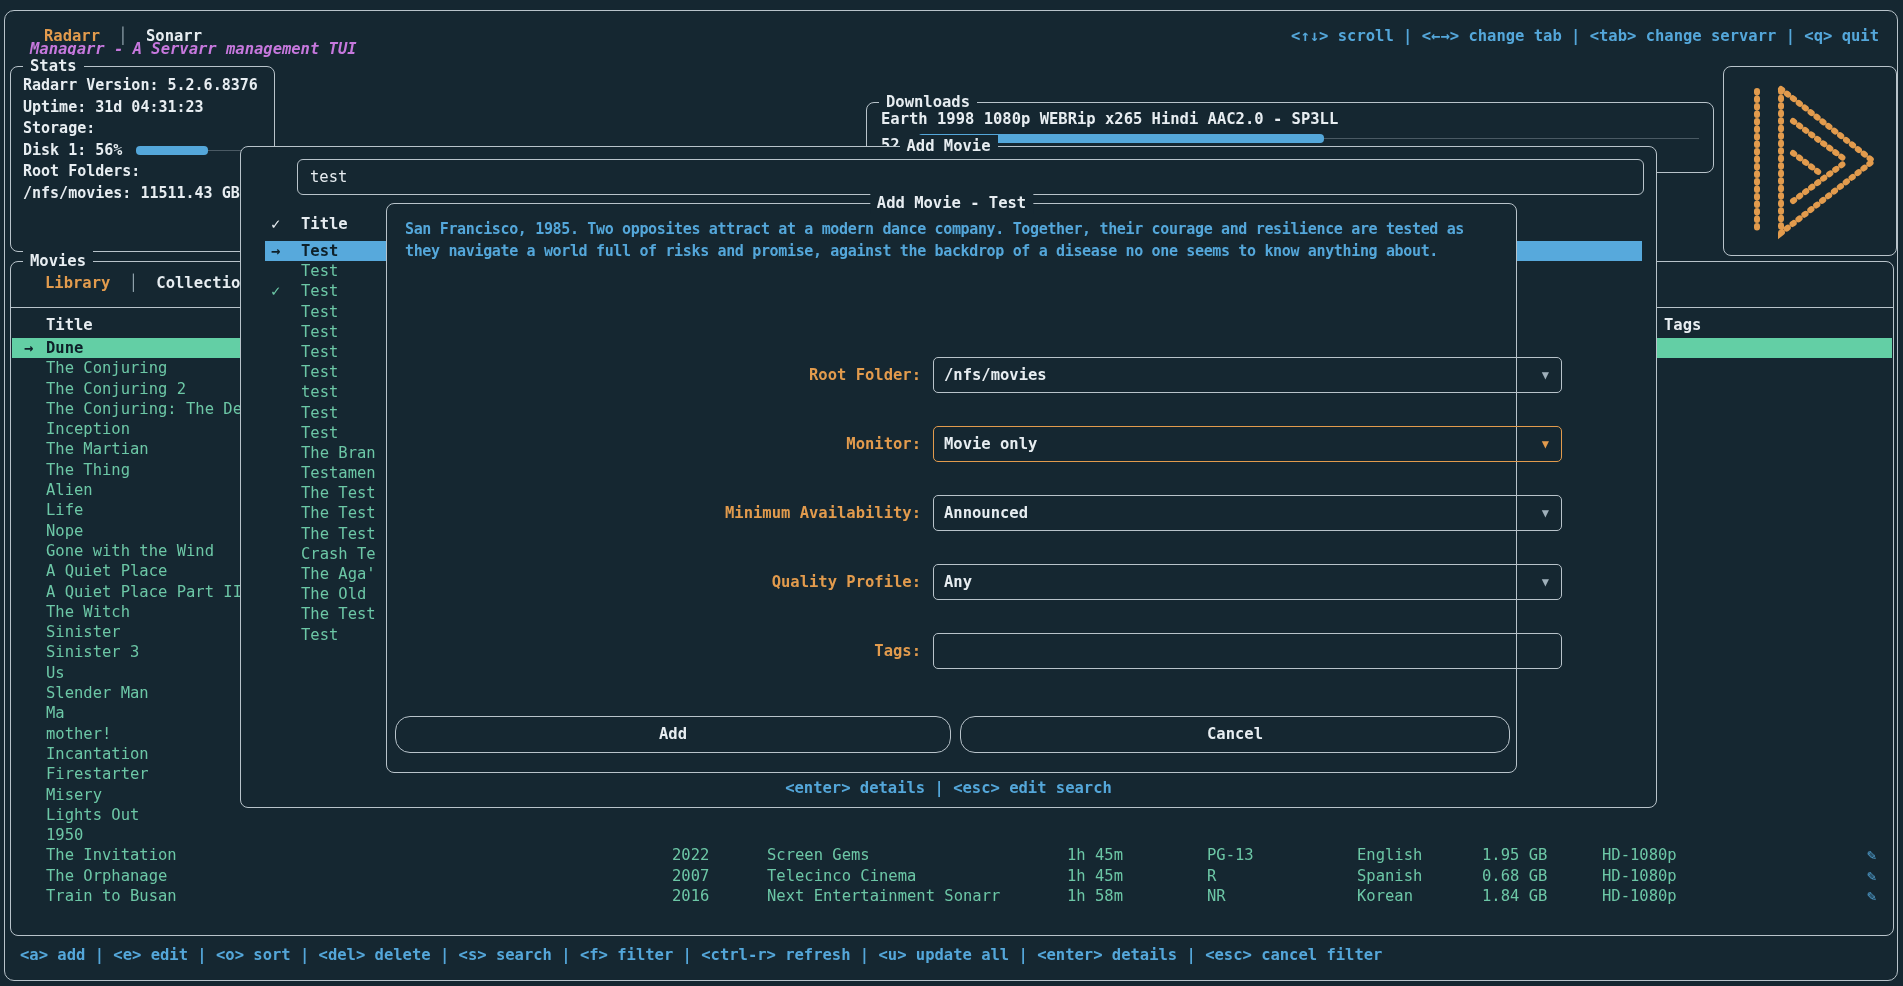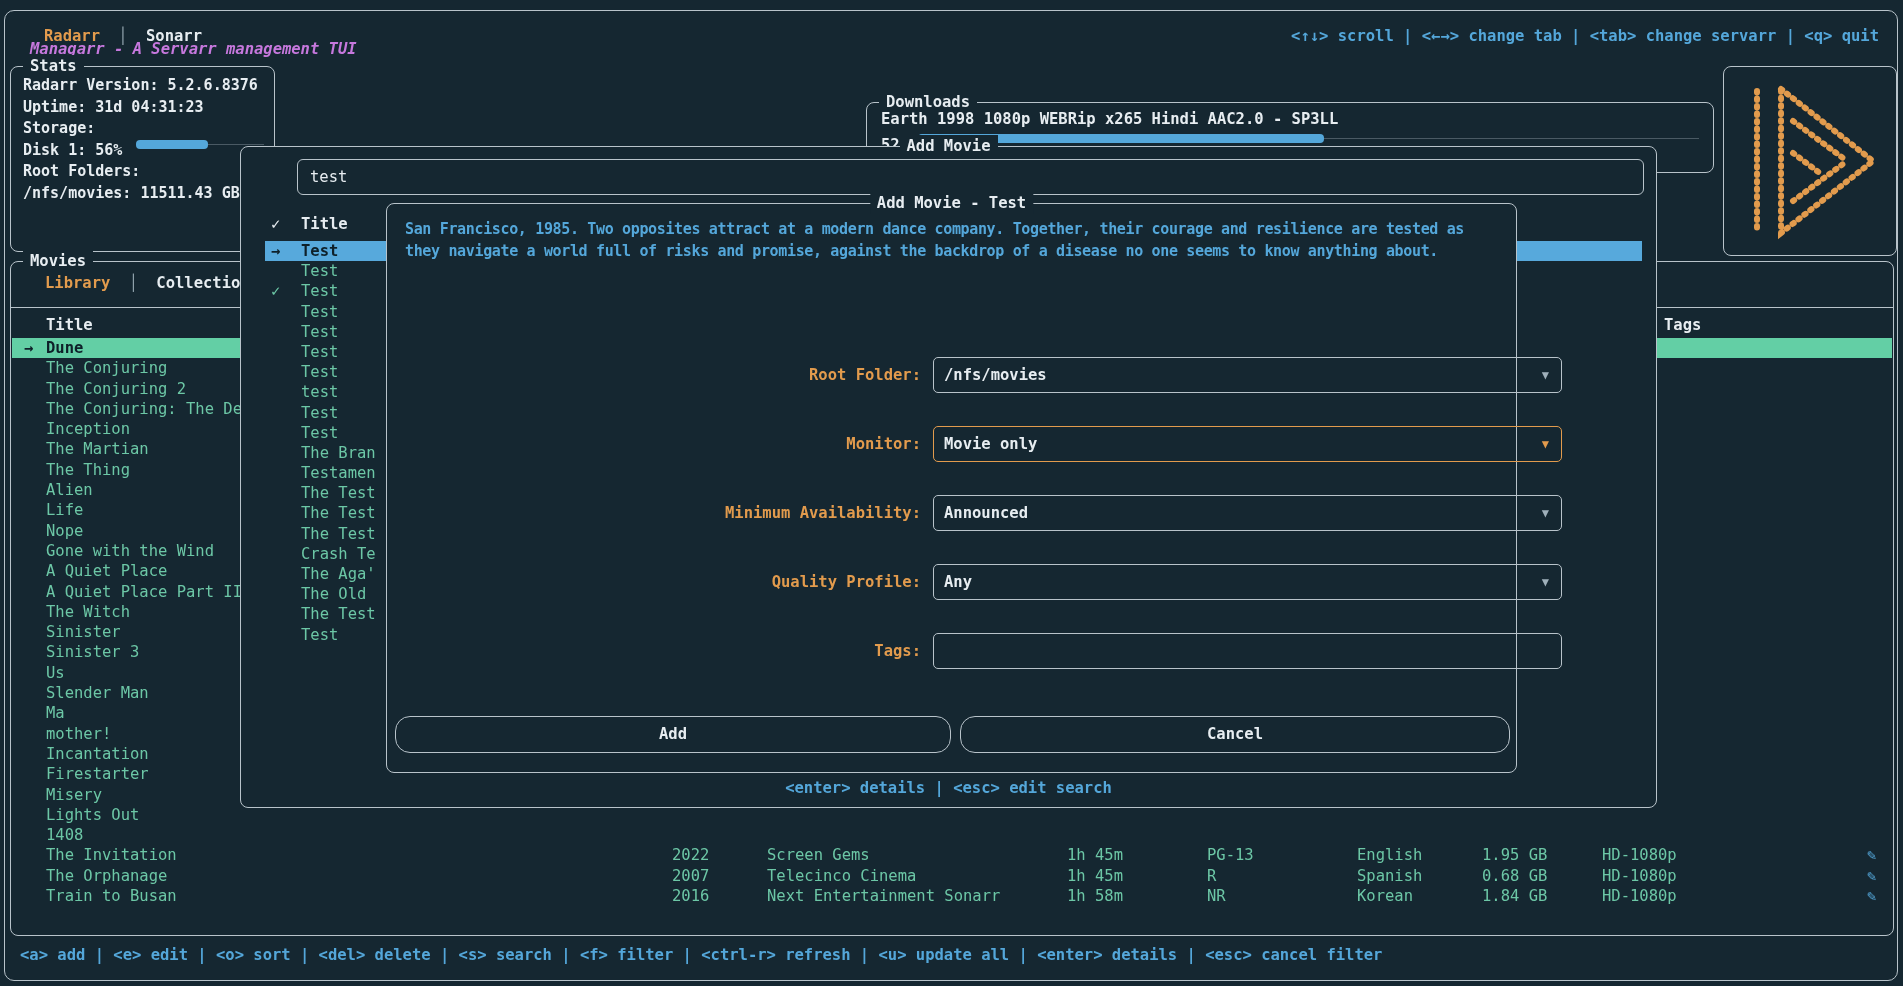--- a/index.html
+++ b/index.html
@@ -29,21 +29,21 @@
     font-weight:bold; white-space:nowrap; line-height:22px;}
   .box-title.centered{left:50%; transform:translateX(-50%);}
 
   
   #stats-box{left:10px; top:66px; width:265px; height:186px;}
   .stats-body{position:absolute; left:12px; right:10px; top:8px; line-height:21.5px;
     font-weight:bold; font-size:15px; white-space:nowrap;}
   .gauge{position:relative; height:9px; flex:1; min-width:40px;}
   .gauge::before{content:""; position:absolute; left:0; right:0; top:4px; border-top:1px solid #4a5a64;}
   .gauge-fill{position:absolute; left:0; top:0; height:9px; background:var(--blue); border-radius:4px;}
-  .gauge-line{display:flex; align-items:flex-start; gap:14px;}
+  .gauge-line{display:flex; align-items:center; gap:14px;}
 
   
   #downloads-box{left:866px; top:63px; width:848px; height:71px;margin-top:39px;}
   .dl-body{position:absolute; left:14px; right:14px; top:5px; line-height:22px; font-weight:bold; white-space:nowrap;}
   .dl-progress{display:flex; align-items:flex-start; gap:9px; margin-top:4px;}
 
   
   #logo-box{left:1723px; top:66px; width:174px; height:190px; display:flex; align-items:center; justify-content:center;}
 
   
@@ -477,21 +477,21 @@
           <span class="cell c-runtime"></span>
           <span class="cell c-cert"></span>
           <span class="cell c-lang"></span>
           <span class="cell c-size"></span>
           <span class="cell c-qual"></span>
           <span class="cell c-tagicon"></span>
         </div>
 
         <div class="mrow">
           <span class="marker"></span>
-          <span class="mtitle">1408</span>
+          <span class="mtitle">1950</span>
           <span class="cell c-year"></span>
           <span class="cell c-studio"></span>
           <span class="cell c-runtime"></span>
           <span class="cell c-cert"></span>
           <span class="cell c-lang"></span>
           <span class="cell c-size"></span>
           <span class="cell c-qual"></span>
           <span class="cell c-tagicon"></span>
         </div>
 

